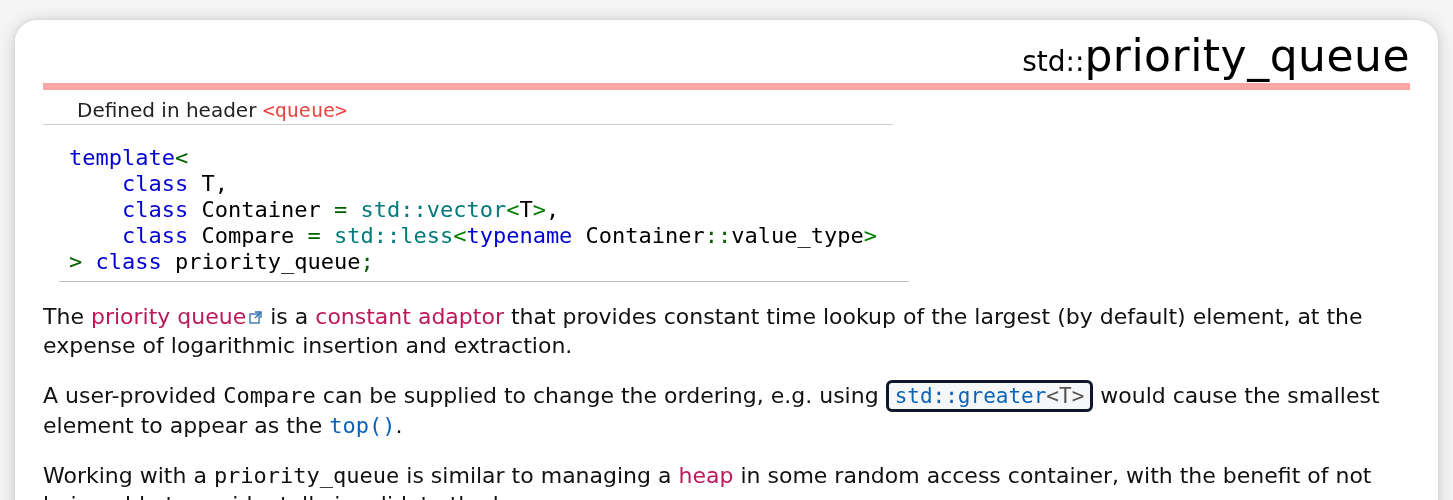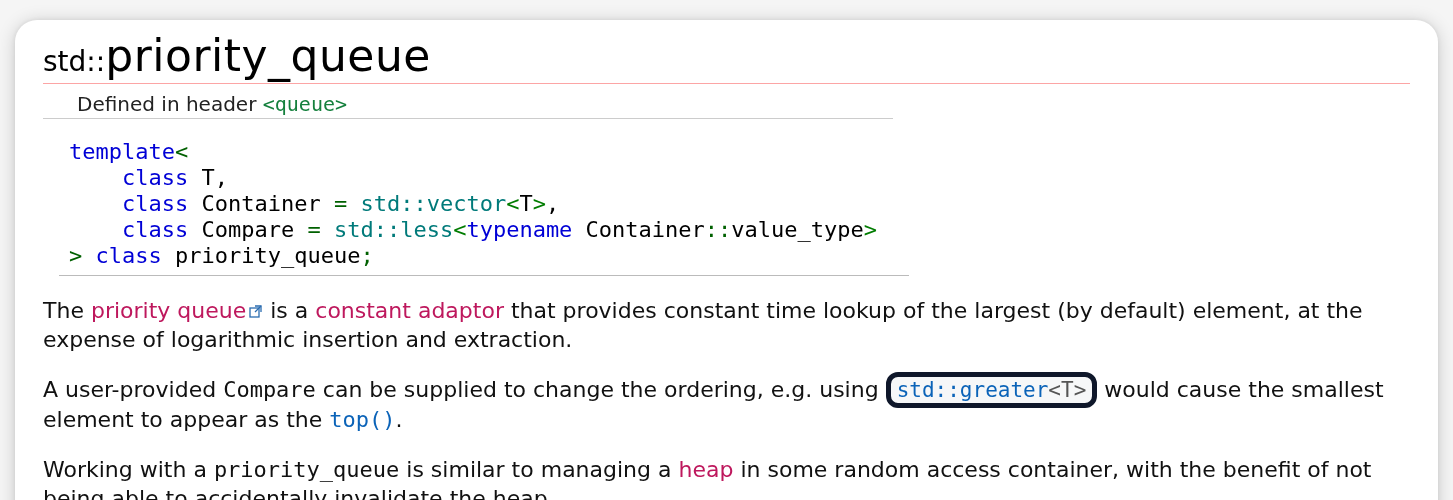--- a/index.html
+++ b/index.html
@@ -14,34 +14,35 @@
     border-radius: 22px;
     box-shadow: 0 2px 18px rgba(0,0,0,0.18), 0 0 4px rgba(0,0,0,0.08);
     padding: 10px 28px 18px 28px;
     width: 1423px;
     position: relative;
   }
   h1.page-title {
     margin: 0 0 4px 0;
     font-weight: 400;
     font-family: "DejaVu Sans", Arial, sans-serif;
-    border-bottom: 1px solid #fca5a5;
+    border-bottom: 7px solid #fca5a5;
     padding-bottom: 2px;
     color: #000;
+    text-align: right;
   }
   .t-namespace { font-size: 28px; }
   .t-name { font-size: 44px; letter-spacing: 0.5px;}
   .defined-row {
     font-size: 20px;
     padding: 4px 0 2px 34px;
     border-bottom: 1px solid #ccc;
     width: 850px;
     color: #222;
   }
-  .defined-row .hdr-link { color: #15803d; font-family: "DejaVu Sans Mono", monospace; text-align: center; }
+  .defined-row .hdr-link { color: #ef4444; font-family: "DejaVu Sans Mono", monospace; text-align: center; }
   pre.decl {
     margin: 16px;
     padding: 4px 0 6px 10px;
     font-family: "DejaVu Sans Mono", Consolas, monospace;
     font-size: 22px;
     line-height: 1.18;
     border-bottom: 1px solid #bbb;
     width: 850px;
     white-space: pre;
     color: #000;
@@ -59,22 +60,22 @@
   a.lnk { color: #be185d; text-decoration: none; }
   .extlink-icon {
     display: inline-block;
     vertical-align: baseline;
     margin-left: 3px;
     color: #2a6cb0;
   }
   .mono { font-family: "DejaVu Sans Mono", Consolas, monospace; }
   code.boxed {
     font-family: "DejaVu Sans Mono", Consolas, monospace;
-    border: 5px solid #0f172a;
-    border-radius: 12px;
+    border: 3px solid #0f172a;
+    border-radius: 6px;
     background: #f6f7f8;
     padding: 1px 6px;
     font-size: 21px;
   }
   code.boxed .std { color: #0b63b8; }
   code.boxed .tpl { color: #555; }
   code.plain-mono {
     font-family: "DejaVu Sans Mono", Consolas, monospace;
   }
   a.mono-link { color: #0b63b8; font-family: "DejaVu Sans Mono", Consolas, monospace; }

